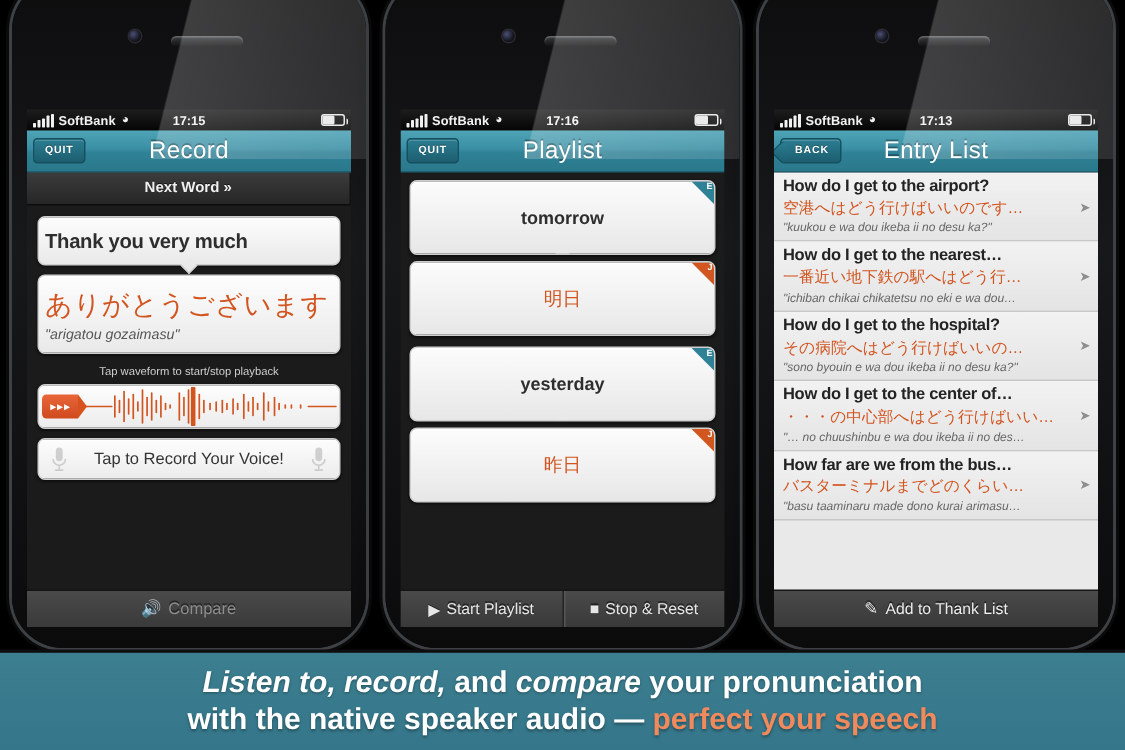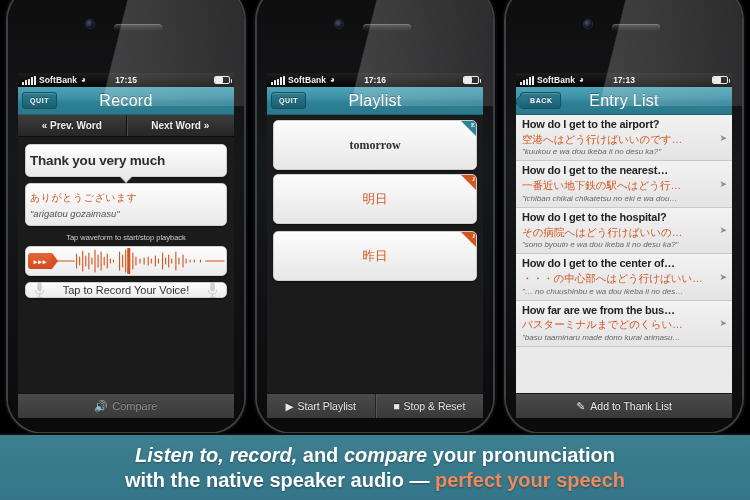--- a/index.html
+++ b/index.html
@@ -101,21 +101,21 @@
   .body1 { padding:7px 7px 0; }
   .card {
     background:linear-gradient(180deg,#fdfdfd,#e9e9e9);
     border:1px solid #cfcfcf; border-radius:5px;
     box-shadow:0 1px 2px rgba(0,0,0,.5), inset 0 1px 0 #fff;
     text-align:left; position:relative;
   }
   .card.en { padding:8px 4px; }
   .card.en .t { font-size:13.5px; font-weight:bold; color:#2e2e2e; letter-spacing:-.2px; }
   .card.jp { margin-top:6px; padding:7px 4px 6px; }
-  .card.jp .jp-t { font-size:10px; color:#d2541f; letter-spacing:.5px; }
+  .card.jp .jp-t { font-size:18px; color:#d2541f; letter-spacing:.5px; }
   .card.jp .romaji { font-size:9.5px; color:#555; font-style:italic; margin-top:3px; }
   .notch {
     position:absolute; left:50%; transform:translateX(-50%) rotate(45deg);
     width:8px; height:8px; background:#e9e9e9;
     border-right:1px solid #cfcfcf; border-bottom:1px solid #cfcfcf;
     bottom:-5px; z-index:3;
   }
   .hintline { text-align:center; color:#cfcfcf; font-size:7.5px; margin:7px 0 4px; }
 
   .wavecard {
@@ -132,40 +132,40 @@
   }
   .playtag:after {
     content:""; position:absolute; right:-6px; top:0;
     border-top:8px solid transparent; border-bottom:8px solid transparent;
     border-left:6px solid #d8521f;
   }
   .playtag b { color:#fff; font-size:7px; line-height:1; }
   .wavecard svg { flex:1; height:26px; }
 
   .reccard {
-    height:16px; margin-top:6px;
+    height:28px; margin-top:6px;
     background:linear-gradient(180deg,#fdfdfd,#ececec);
     border:1px solid #cfcfcf; border-radius:5px;
     box-shadow:0 1px 2px rgba(0,0,0,.5), inset 0 1px 0 #fff;
     display:flex; align-items:center; justify-content:space-between; padding:0 8px;
   }
   .reccard .lbl { font-size:11px; color:#333; font-weight:normal; }
   .mic { width:11px; height:19px; opacity:.35; }
 
   .comparebar {
     position:absolute; left:0; bottom:0; width:100%; height:25px;
     background:linear-gradient(180deg,#4a4a4a,#3a3a3a);
     border-top:1px solid #151515;
     display:flex; align-items:center; justify-content:center; gap:4px;
   }
   .comparebar .lbl { color:#8e8e8e; font-size:11px; text-shadow:0 -1px 0 rgba(0,0,0,.5); }
   .spk { color:#4e97ab; font-size:11px; line-height:1; }
 
   
-  .plbody { padding:5px 6px 0;font-family:Liberation Serif, serif; }
+  .plbody { padding:5px 6px 0; }
   .plgroup { margin-bottom:7px; position:relative; }
   .plcard {
     height:50px; background:linear-gradient(180deg,#fcfcfc,#e7e7e7);
     border:1px solid #cfcfcf; border-radius:5px;
     box-shadow:0 1px 2px rgba(0,0,0,.55), inset 0 1px 0 #fff;
     display:flex; align-items:center; justify-content:center;
     position:relative; overflow:hidden;
   }
   .plcard .t { font-size:12px; font-weight:bold; color:#2e2e2e; }
   .plcard .t.jp { font-weight:normal; color:#d2541f; font-size:12.5px; }
@@ -257,21 +257,20 @@
       </div>
 
       <div class="navbar">
         <div class="navbtn">
             <span>QUIT</span>
           </div>
         <div class="navtitle">Record</div>
       </div>
 
       <div class="wordnav">
-        <div>« Prev. Word</div>
         <div>Next Word »</div>
       </div>
 
       <div class="body1">
         <div class="card en">
           <div class="t">Thank you very much</div>
           <div class="notch"></div>
         </div>
 
         <div class="card jp">
@@ -395,20 +394,27 @@
           </div>
           <div class="plcard second">
             <span class="t jp">明日</span>
             <span class="corner j">
                 <b>J</b>
               </span>
           </div>
         </div>
 
         <div class="plgroup">
+          <div class="plcard">
+            <span class="t">yesterday</span>
+            <span class="corner e">
+                <b>E</b>
+              </span>
+            <span class="plnotch" style="bottom:-5px"></span>
+          </div>
           <div class="plcard second">
             <span class="t jp">昨日</span>
             <span class="corner j">
                 <b>J</b>
               </span>
           </div>
         </div>
       </div>
 
       <div class="plbar">

